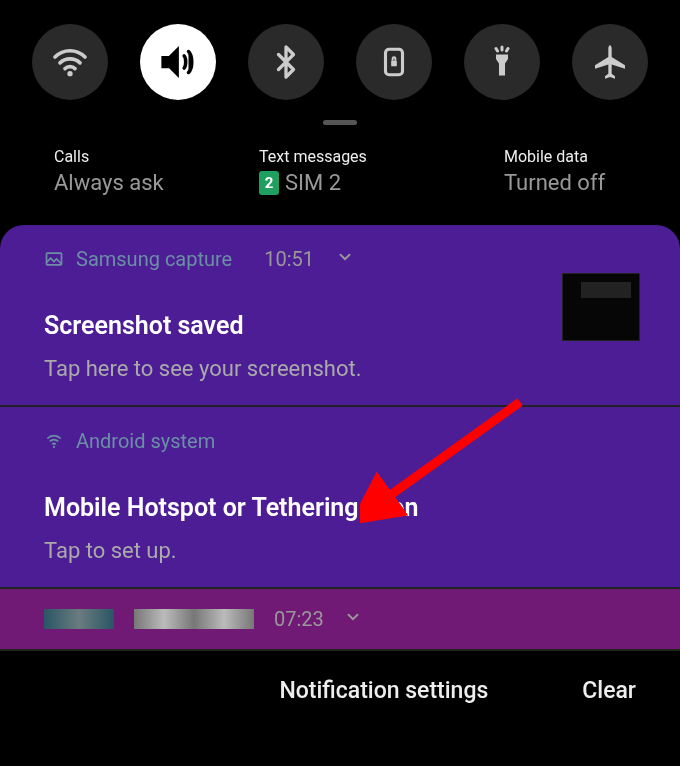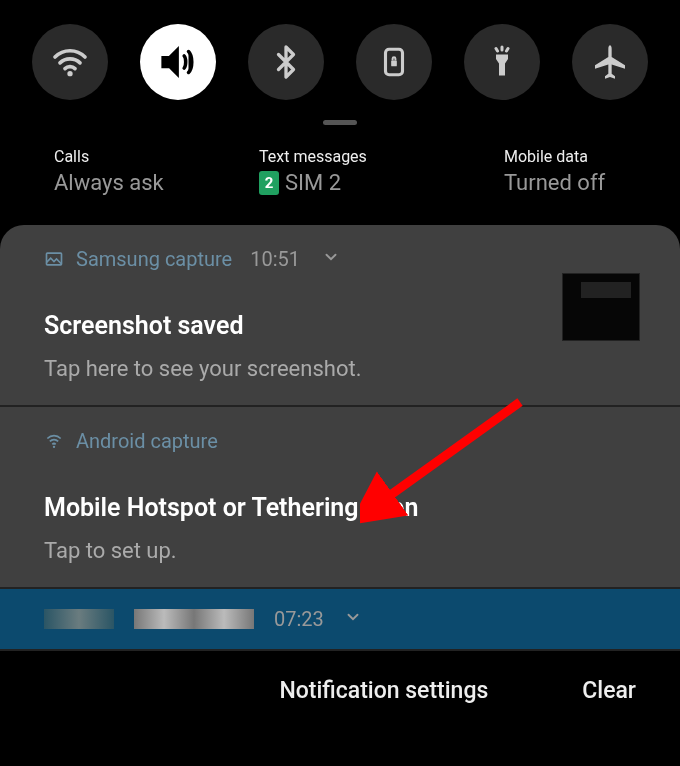--- a/index.html
+++ b/index.html
@@ -66,35 +66,35 @@
     background: #20a060;
     color: #fff;
     font-size: 15px;
     font-weight: bold;
     border-radius: 3px;
     display: inline-flex;
     align-items: center;
     justify-content: center;
   }
   .notif {
-    background: #404040;
+    background: #4c1d95;
     padding: 22px 44px 24px 44px;
     border-bottom: 2px solid #222;
     position: relative;
   }
   .notif.first { border-radius: 24px 24px 0 0; }
   .notif-header {
     display: flex;
     align-items: center;
     gap: 12px;
     color: #6b8fa5;
     font-size: 20px;
     margin-bottom: 14px;
   }
-  .notif-header .time { color: #999; margin-left: 6px; }
+  .notif-header .time { color: #999; margin-left: 20px; }
   .notif-header .chev { color: #999; margin-left: 10px; }
   .notif-title {
     font-size: 25px;
     font-weight: 600;
     color: #fff;
     margin-bottom: 8px;
     margin-top: 40px;
   }
   .notif-body {
     font-size: 22px;
@@ -111,21 +111,21 @@
     border: 1px solid #222;
   }
   .thumb::before {
     content:"";
     position:absolute;
     top:8px; right:8px;
     width:50px; height:16px;
     background: linear-gradient(#222,#222);
   }
   .mini-notif {
-    background: #0c4a6e;
+    background: #701a75;
     padding: 18px 44px;
     display: flex;
     align-items: center;
     gap: 20px;
     color: #999;
     font-size: 20px;
     border-bottom: 2px solid #222;
   }
   .redact {
     height: 20px;
@@ -239,21 +239,21 @@
 <div class="notif">
   <div class="notif-header">
     <svg width="20" height="20" viewBox="0 0 24 24">
         <g fill="none" stroke="#6b8fa5" stroke-width="2">
           <path d="M4 9c4.5-4.5 11.5-4.5 16 0"></path>
           <path d="M7 12.5c2.8-2.8 7.2-2.8 10 0"></path>
           <path d="M10 16c1.2-1.2 2.8-1.2 4 0"></path>
         </g>
         <circle cx="12" cy="19" r="1.4" fill="#6b8fa5"></circle>
       </svg>
-    <span>Android capture</span>
+    <span>Android system</span>
   </div>
   <div class="notif-title">Mobile Hotspot or Tethering is on</div>
   <div class="notif-body">Tap to set up.</div>
 </div>
 
 <div class="mini-notif">
   <div class="redact r1"></div>
   <div class="redact r2"></div>
   <span>07:23</span>
   <span>

